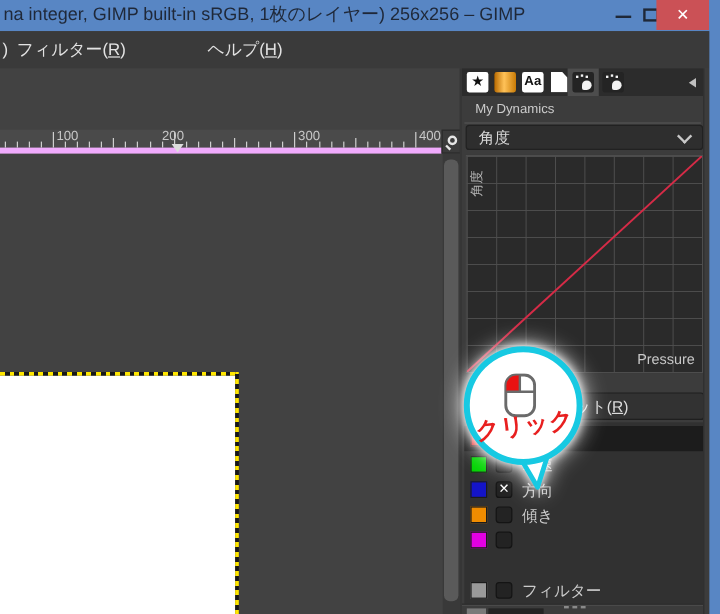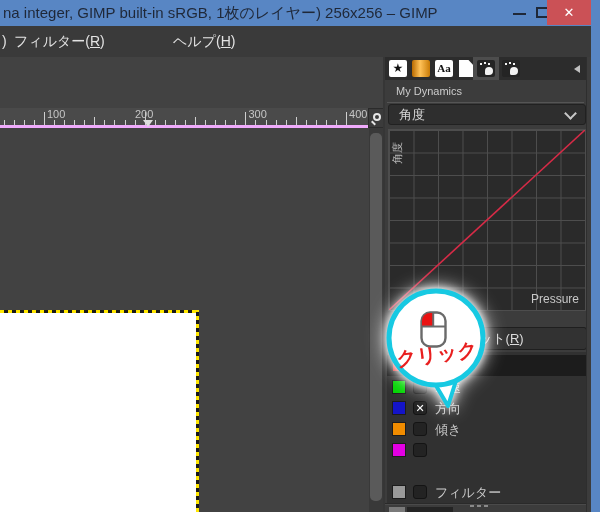--- a/index.html
+++ b/index.html
@@ -19,21 +19,21 @@
     color:#fff; font-size:13px; font-weight:bold; text-align:center; line-height:25px; }
   .winborder-right { position:absolute; left:591px; top:0; width:9px; height:512px; background:#5886c4; }
   
   .menubar { position:absolute; left:0; top:26px; width:591px; height:31px; background:#3a3a3a;
     color:#e3e3e3; font-size:14px; }
   .menuitem { position:absolute; top:0; line-height:31px; padding:0 6px; cursor:default; }
   .mn { text-decoration:underline; }
   
   .canvas-area { position:absolute; left:0; top:57px; width:384px; height:455px; background:#424242; }
   .ruler { position:absolute; left:0; top:51px; width:368px; height:20px; background:#4a4a4a;
-    border-bottom:3px solid #f0abfc; }
+    border-bottom:5px solid #f0abfc; }
   .tick { position:absolute; bottom:0; width:1px; background:#cfcfcf; height:5px; }
   .tick.mid { height:8px; } .tick.maj { height:13px; }
   .tlabel { position:absolute; top:0px; font-size:11px; font-weight:normal; color:#c6c6c6; font-style:normal; }
   .ruler-marker { position:absolute; left:143px; top:63px; width:0; height:0;
     border-left:5px solid transparent; border-right:5px solid transparent; border-top:7px solid #dddddd; }
   .zoombtn { position:absolute; left:368px; top:51px; width:17px; height:20px; background:#3b3b3b;
     border:1px solid #2b2b2b; }
   .mag-circle { position:absolute; left:4px; top:4px; width:8px; height:8px; border:2px solid #e6e6e6; border-radius:50%; }
   .mag-handle { position:absolute; left:2px; top:13px; width:5px; height:2px; background:#e6e6e6; transform:rotate(45deg); }
   .vscroll { position:absolute; left:369px; top:71px; width:14px; height:384px; background:#393939; }
@@ -50,21 +50,21 @@
   .dock { position:absolute; left:385px; top:57px; width:201px; height:455px; background:#3c3c3c; }
   .dock-edge { position:absolute; left:586px; top:57px; width:5px; height:455px; background:#3c3c3c; border-left:1px solid #2e2e2e; }
   .tabstrip { position:absolute; left:0; top:0; width:201px; height:23px; background:#2c2c2c; }
   .tab { position:absolute; top:2px; width:20px; height:19px; }
   .tab-active-bg { position:absolute; left:88px; top:0; width:26px; height:23px; background:#4d4d4d; }
   .ic-star { position:absolute; inset:1px; background:#fff; border-radius:2px; color:#111;
     font-size:12px; line-height:17px; text-align:center; }
   .ic-grad { position:absolute; inset:1px; border-radius:2px;
     background:linear-gradient(90deg,#b86a00,#ffc258 45%,#c97b06); }
   .ic-aa { position:absolute; inset:1px; background:#fff; border-radius:2px; color:#111;
-    font-size:11px; font-weight:bold; line-height:17px; text-align:center;font-family:Liberation Serif, serif; }
+    font-size:11px; font-weight:bold; line-height:17px; text-align:center; }
   .ic-paper { position:absolute; left:3px; top:1px; width:14px; height:17px; background:#fff;
     clip-path:polygon(0 0,68% 0,100% 28%,100% 100%,0 100%); }
   .ic-dyn { position:absolute; inset:1px; background:#242424; border-radius:2px; }
   .ic-dyn i { position:absolute; background:#f2f2f2; }
   .dyn-blob { left:8px; top:7px; width:8px; height:8px; border-radius:50% 50% 50% 20%; }
   .dyn-d1 { left:3px; top:3px; width:2px; height:2px; }
   .dyn-d2 { left:7px; top:2px; width:2px; height:2px; }
   .dyn-d3 { left:11px; top:3px; width:2px; height:2px; }
   .dock-menu-btn { position:absolute; left:187px; top:6px; width:12px; height:12px; }
   .tri-left { position:absolute; left:2px; top:2px; width:0; height:0;

